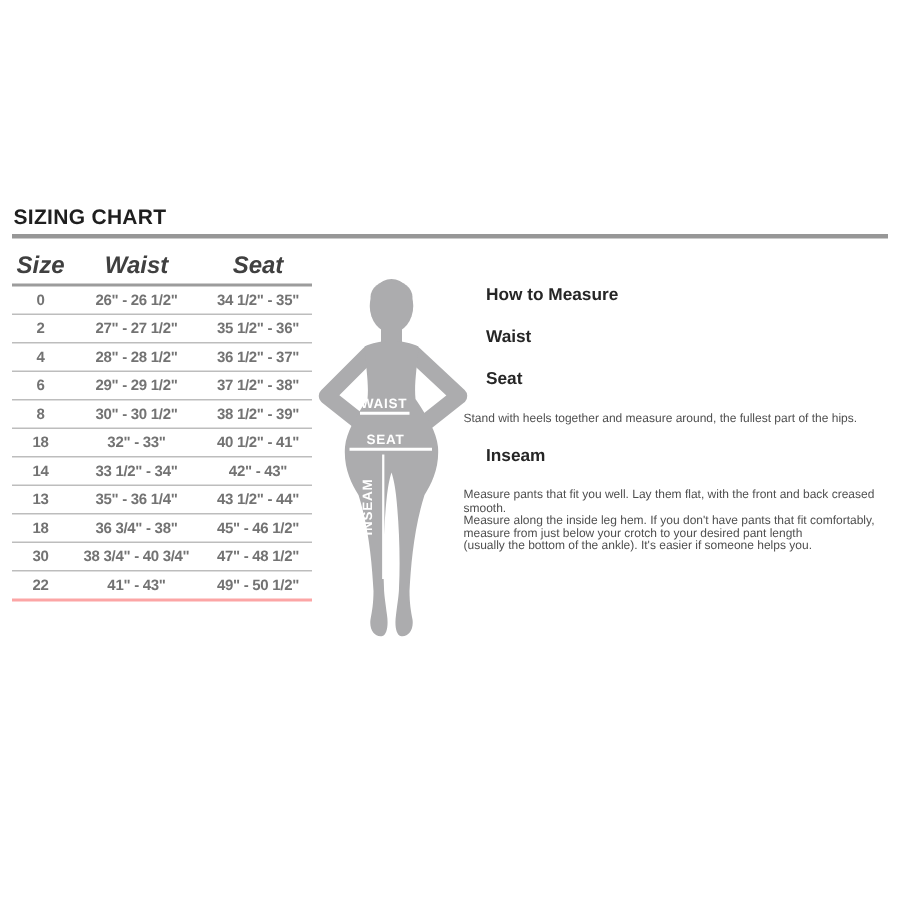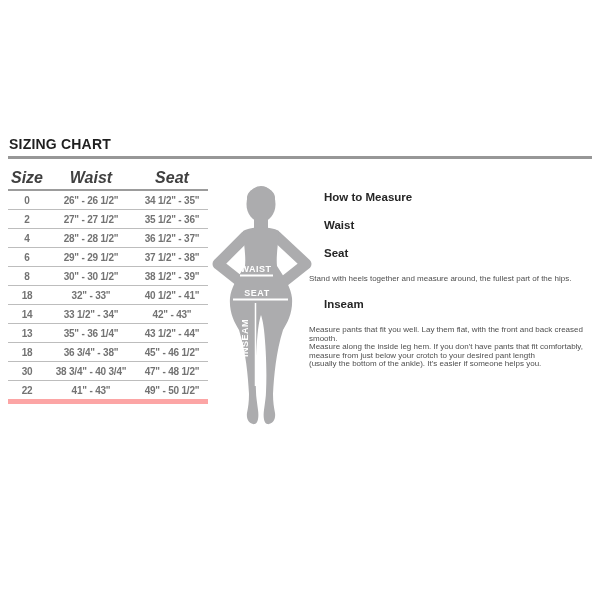--- a/index.html
+++ b/index.html
@@ -54,21 +54,21 @@
     font-size: 10px;
     font-weight: bold;
     color: #737373;
     text-align: center;
     height: 18px;
     border-bottom: 1px solid #bdbdbd;
     padding: 0;
     letter-spacing: -0.2px;
     white-space: nowrap;
   }
-  .sizing-table tr:last-child td { border-bottom: 5px solid #fca5a5; }
+  .sizing-table tr:last-child td { border-bottom: 2px solid #fca5a5; }
 
   
   .figure-svg { position: absolute; left: 208px; top: 186px; }
   .figure-svg .body-fill { fill: #acacae; }
   .figure-svg .arm { fill: none; stroke: #acacae; stroke-width: 11; stroke-linecap: round; stroke-linejoin: round; }
   .figure-svg .measure-text {
     fill: #ffffff;
     font-family: "Liberation Sans", sans-serif;
     font-weight: bold;
     font-size: 9px;

